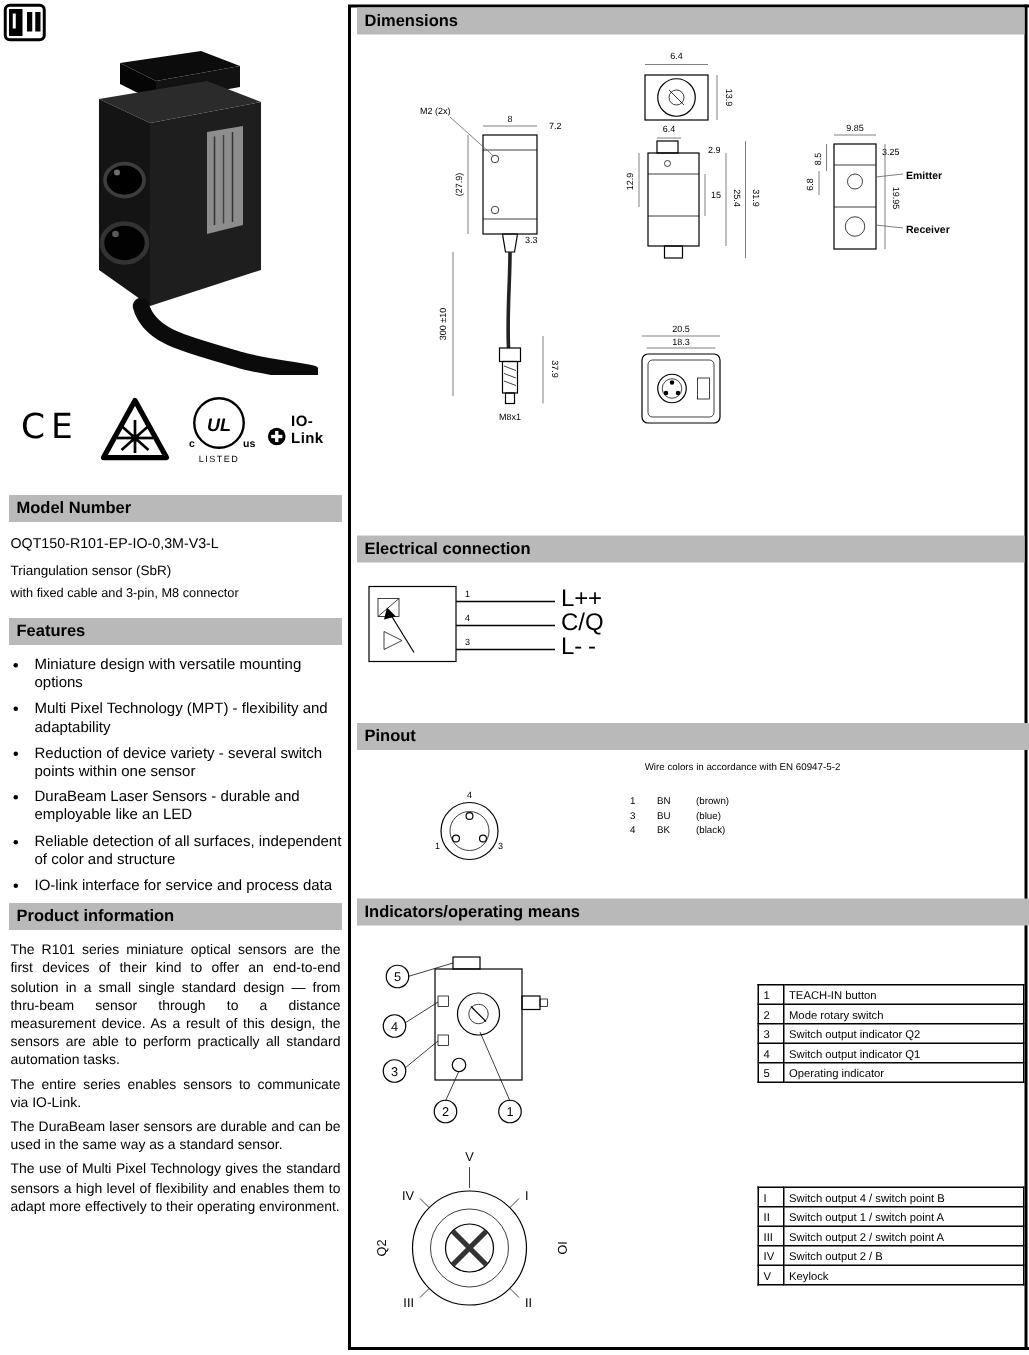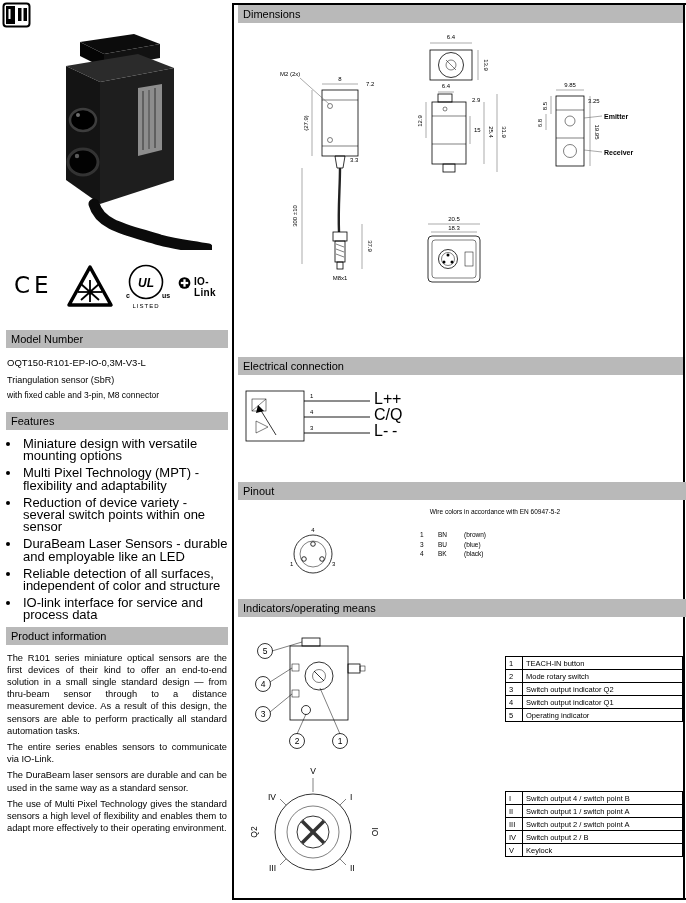--- a/index.html
+++ b/index.html
@@ -1,27 +1,27 @@
 <!DOCTYPE html>
 <html><head>
 <meta charset="utf-8">
 <style>
 *{box-sizing:border-box;margin:0;padding:0}
 body{width:686px;height:903px;background:#fff;font-family:"Liberation Sans",sans-serif;color:#000}
 #page{position:relative;width:686px;height:903px;background:#fff;overflow:hidden}
 .abs{position:absolute}
 .edge{position:absolute;background:#000}
-.hbar{background:#b9b9b9;font-weight:normal;font-size:11px;line-height:12px;padding:3px 5px;color:#000}
+.hbar{background:#b9b9b9;font-weight:bold;font-size:11px;line-height:12px;padding:3px 5px;color:#000}
 #left-flow{position:absolute;left:6px;top:330px;width:222px}
 .model-number{font-weight:normal;font-size:9.5px;margin:9px 1px 0}
 .model-type{font-size:9px;margin:7px 1px 0}
 .model-sub{font-size:8.5px;margin:5px 1px 0}
 .gap-sm{margin-top:12px}
 #features-list{margin:8px 0 0 15px}
-#features-list li{font-size:13px;line-height:12.2px;margin-bottom:5px;padding-left:2px}
+#features-list li{font-size:10px;line-height:12.2px;margin-bottom:5px;padding-left:2px}
 .pinfo{font-size:9.3px;line-height:12.2px;text-align:justify;margin:4px 1px 0}
 .pinfo.first{margin-top:7px}
 .dtab{border-collapse:collapse;position:absolute;left:505px;width:178px;background:#fff}
 .dtab td{border:1px solid #000;font-size:7.5px;line-height:9px;padding:1.5px 3px;vertical-align:middle}
 .dtab td.n{width:17px}
 svg text{font-family:"Liberation Sans",sans-serif}
 .dim{font-size:6px;fill:#000}
 .dimb{font-size:7px;font-weight:bold;fill:#000}
 .co{font-size:8.5px;fill:#000}
 .ln{stroke:#000;fill:none;stroke-width:.8}
@@ -94,21 +94,21 @@
     </span>
     <span class="abs" style="left:112px;top:0">
       <svg width="48" height="50" viewBox="0 0 48 50">
         <circle cx="24" cy="20" r="16.5" fill="#fff" stroke="#000" stroke-width="1.6"></circle>
         <text x="24" y="25" text-anchor="middle" font-size="12" font-weight="bold" font-style="italic">UL</text>
         <text x="4" y="36" font-size="7" font-weight="bold">c</text>
         <text x="40" y="36" font-size="7" font-weight="bold">us</text>
         <text x="24" y="46" text-anchor="middle" font-size="6" letter-spacing="1">LISTED</text>
       </svg>
     </span>
-    <span class="abs" style="left:168px;top:14px;display:flex;align-items:flex-start;gap:3px">
+    <span class="abs" style="left:168px;top:14px;display:flex;align-items:flex-end;gap:3px">
       <svg width="14" height="14" viewBox="0 0 14 14">
         <circle cx="7" cy="7" r="6.3" fill="#000"></circle>
         <rect x="3" y="5.8" width="8" height="2.4" fill="#fff"></rect>
         <rect x="5.8" y="3" width="2.4" height="8" fill="#fff"></rect>
       </svg>
       <span class="iolink-text">IO-Link</span>
     </span>
   </div>
 
   <div id="left-flow">

